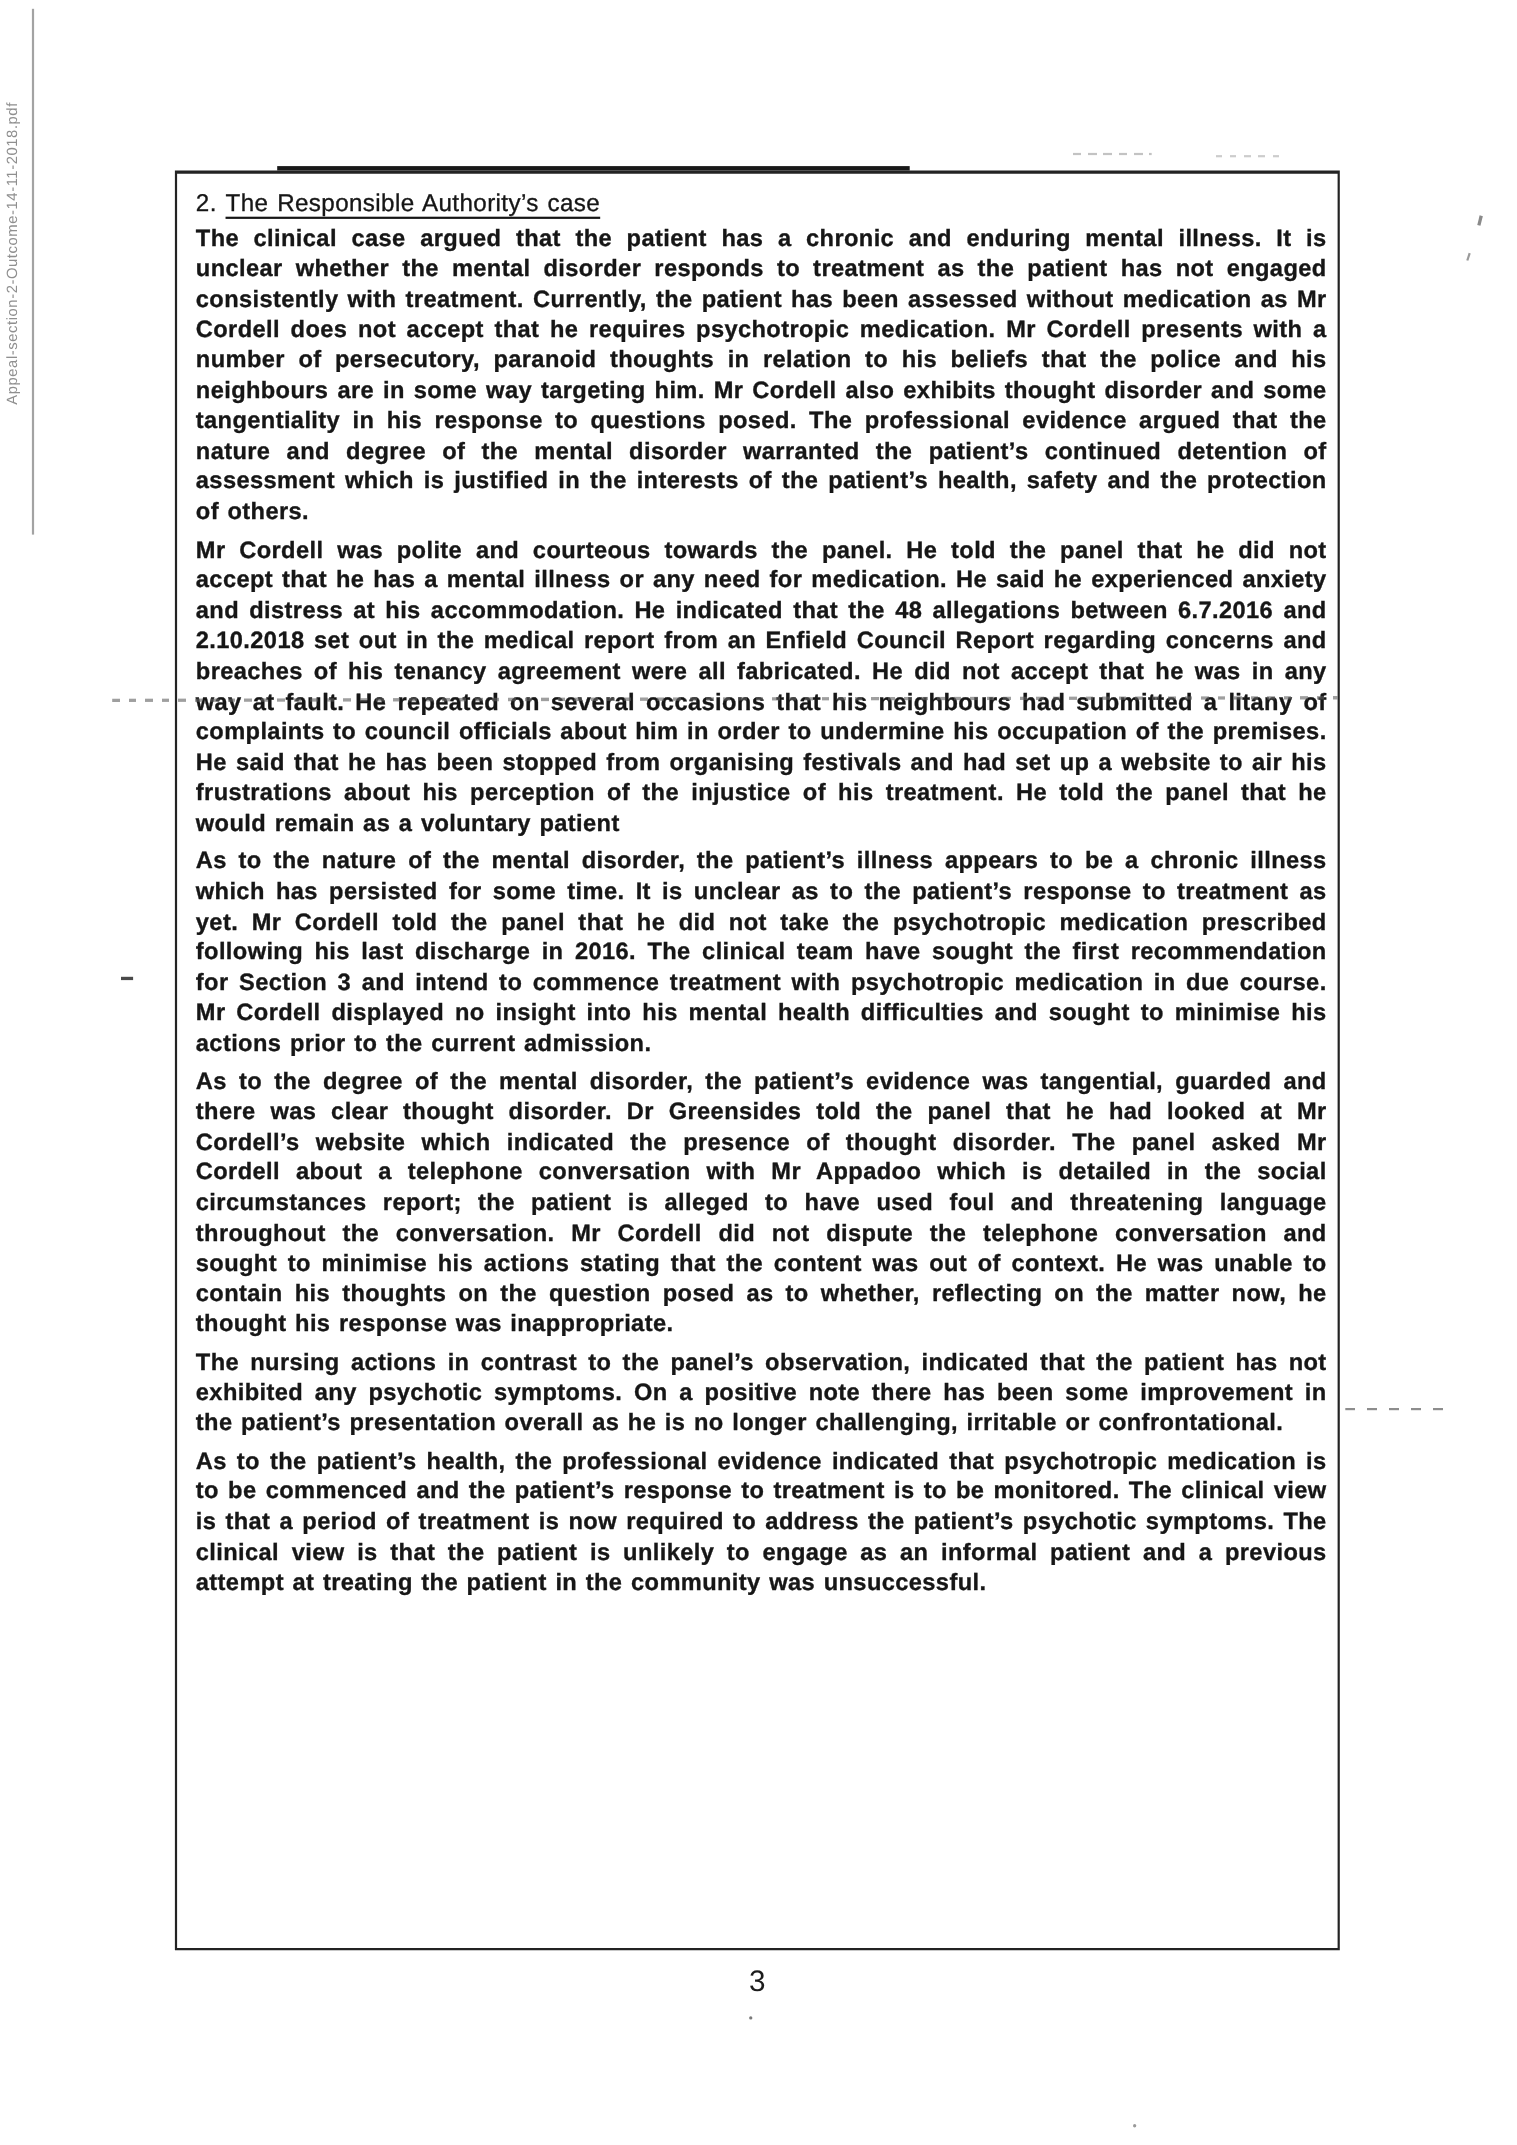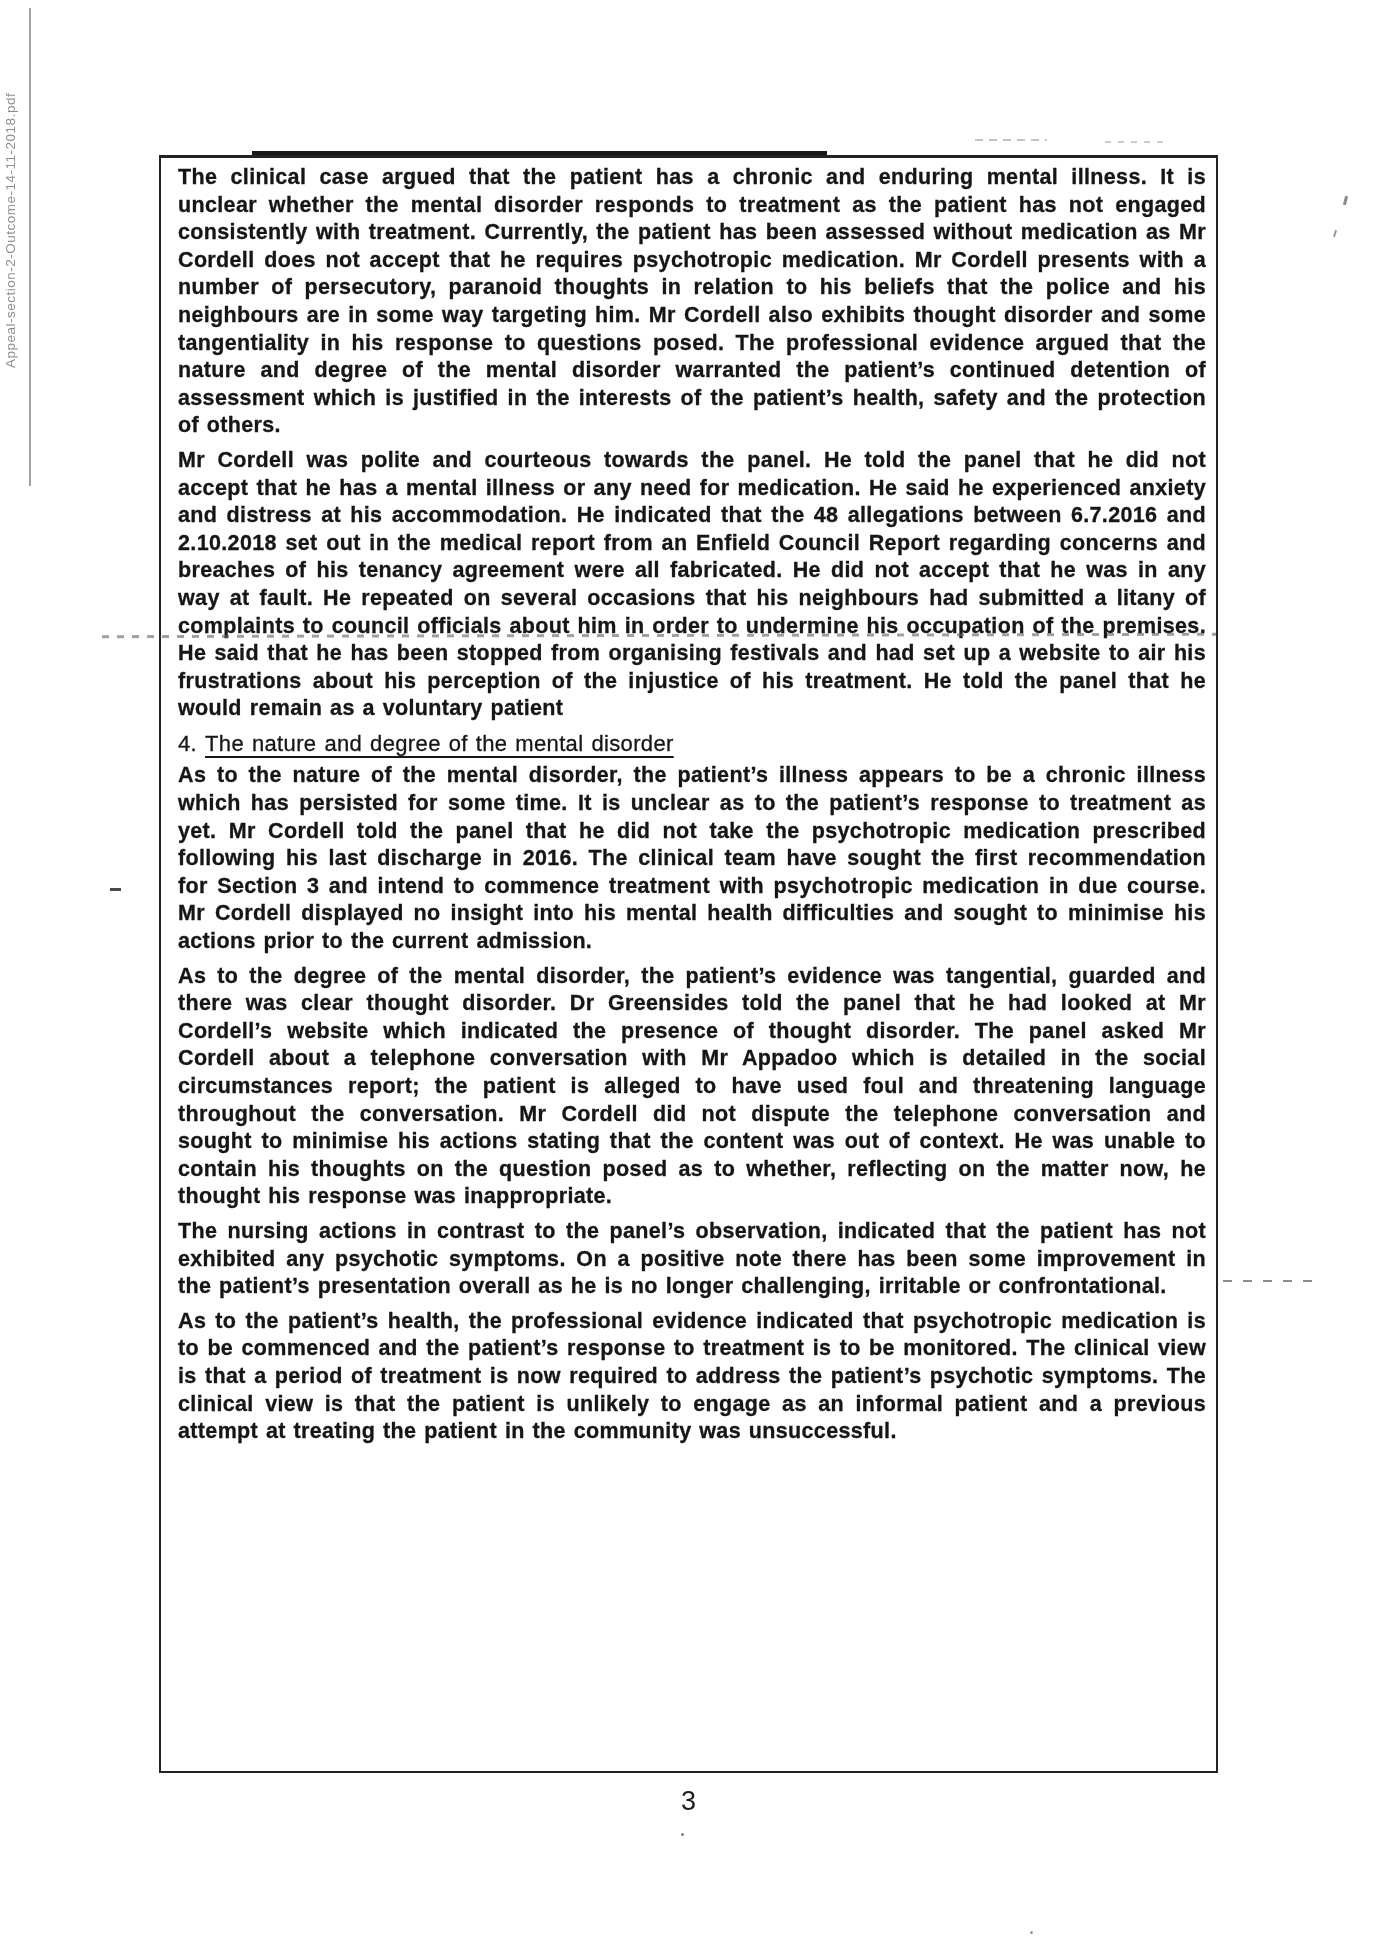--- a/index.html
+++ b/index.html
@@ -94,27 +94,27 @@
   .a-dot-bottom-right { left: 1030px; top: 1931px; width: 3px; height: 3px; background: #9a9a9a; border-radius: 50%; }
 </style>
 </head>
 <body>
 
 <div class="filename-vertical">Appeal-section-2-Outcome-14-11-2018.pdf</div>
 <div class="filename-line"></div>
 
 <div class="doc-frame">
   <div class="doc-body">
+  <div class="blk-heading"><span class="h-num">2.</span>&nbsp;<span class="h-title">The Responsible Authority’s case</span></div>
 
   <div class="blk-paragraph">The clinical case argued that the patient has a chronic and enduring mental illness. It is unclear whether the mental disorder responds to treatment as the patient has not engaged consistently with treatment. Currently, the patient has been assessed without medication as Mr Cordell does not accept that he requires psychotropic medication. Mr Cordell presents with a number of persecutory, paranoid thoughts in relation to his beliefs that the police and his neighbours are in some way targeting him. Mr Cordell also exhibits thought disorder and some tangentiality in his response to questions posed. The professional evidence argued that the nature and degree of the mental disorder warranted the patient’s continued detention of assessment which is justified in the interests of the patient’s health, safety and the protection of others.</div>
 
 
   <div class="blk-paragraph">Mr Cordell was polite and courteous towards the panel. He told the panel that he did not accept that he has a mental illness or any need for medication. He said he experienced anxiety and distress at his accommodation. He indicated that the 48 allegations between 6.7.2016 and 2.10.2018 set out in the medical report from an Enfield Council Report regarding concerns and breaches of his tenancy agreement were all fabricated. He did not accept that he was in any way at fault. He repeated on several occasions that his neighbours had submitted a litany of complaints to council officials about him in order to undermine his occupation of the premises. He said that he has been stopped from organising festivals and had set up a website to air his frustrations about his perception of the injustice of his treatment. He told the panel that he would remain as a voluntary patient</div>
 
-  <div class="blk-heading"><span class="h-num">4.</span>&nbsp;<span class="h-title">The nature and degree of the mental disorder</span></div>
 
   <div class="blk-paragraph">As to the nature of the mental disorder, the patient’s illness appears to be a chronic illness which has persisted for some time.  It is unclear as to the patient’s response to treatment as yet. Mr Cordell told the panel that he did not take the psychotropic medication prescribed following his last discharge in 2016. The clinical team have sought the first recommendation for Section 3 and intend to commence treatment with psychotropic medication in due course. Mr Cordell displayed no insight into his mental health difficulties and sought to minimise his actions prior to the current admission.</div>
 
   <div class="blk-paragraph">As to the degree of the mental disorder, the patient’s evidence was tangential, guarded and there was clear thought disorder. Dr Greensides told the panel that he had looked at Mr Cordell’s website which indicated the presence of thought disorder. The panel asked Mr Cordell about a telephone conversation with Mr Appadoo which is detailed in the social circumstances report; the patient is alleged to have used foul and threatening language throughout the conversation. Mr Cordell did not dispute the telephone conversation and sought to minimise his actions stating that the content was out of context. He was unable to contain his thoughts on the question posed as to whether, reflecting on the matter now, he thought his response was inappropriate.</div>
 
   <div class="blk-paragraph">The nursing actions in contrast to the panel’s observation, indicated that the patient has not exhibited any psychotic symptoms. On a positive note there has been some improvement in the patient’s presentation overall as he is no longer challenging, irritable or confrontational.</div>
 
 
   <div class="blk-paragraph">As to the patient’s health, the professional evidence indicated that psychotropic medication is to be commenced and the patient’s response to treatment is to be monitored. The clinical view is that a period of treatment is now required to address the patient’s psychotic symptoms. The clinical view is that the patient is unlikely to engage as an informal patient and a previous attempt at treating the patient in the community was unsuccessful.</div>
 </div>

